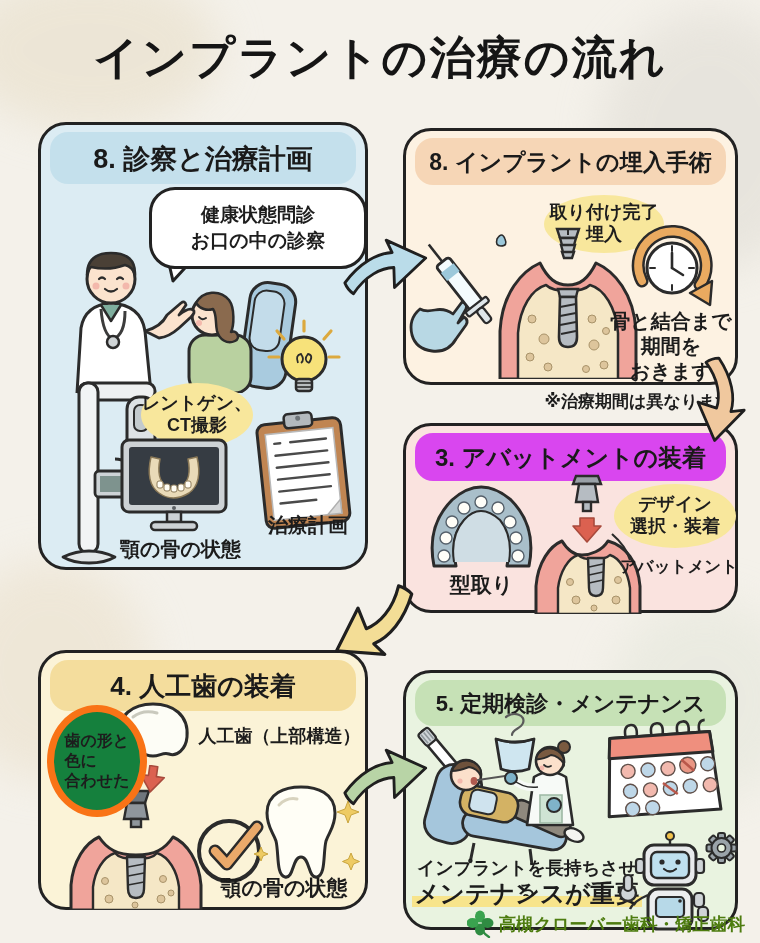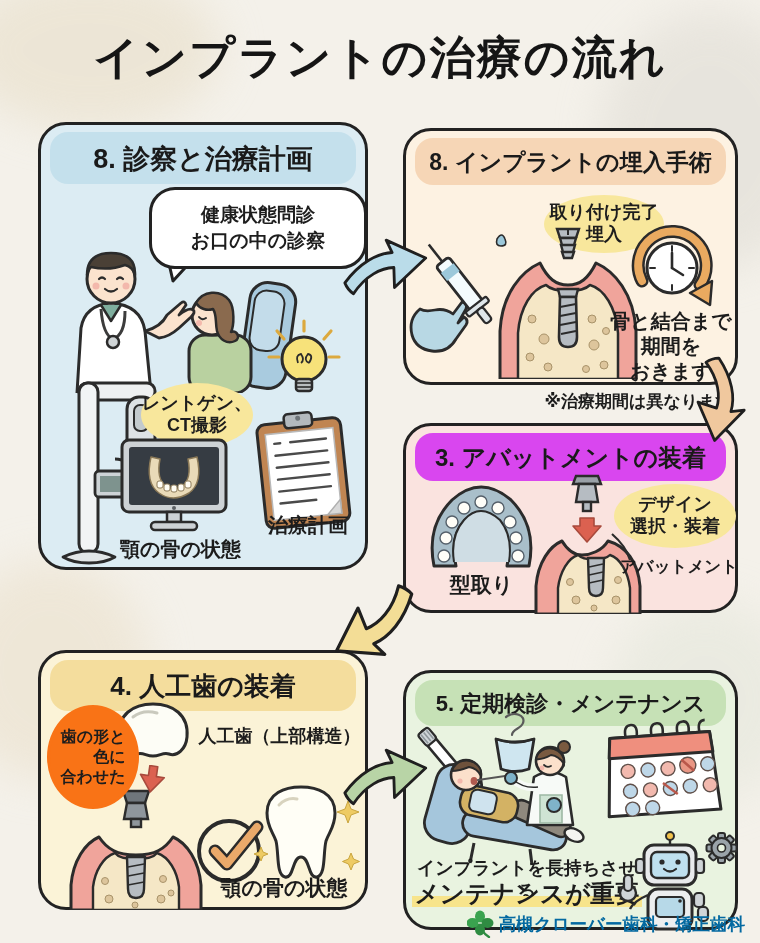--- a/index.html
+++ b/index.html
@@ -5,24 +5,24 @@
   html,body{margin:0;padding:0;}
   body{font-family:"Liberation Sans","DejaVu Sans",sans-serif;}
   #poster{position:relative;width:760px;height:943px;background:#f4f1ea;overflow:hidden;color:#1d1d1d;}
   .blob{position:absolute;border-radius:50%;filter:blur(22px);opacity:.55;}
   .title{position:absolute;left:0;top:28px;width:100%;text-align:center;font-size:45px;font-weight:900;letter-spacing:2px;color:#151515;}
   .box{position:absolute;border:3.5px solid #222;border-radius:28px;box-sizing:border-box;}
   .hdr{position:absolute;left:9px;right:9px;top:7px;border-radius:18px;text-align:center;font-weight:800;color:#1a1a1a;padding:9px 0 7px;}
   .lbl{position:absolute;font-weight:800;color:#1c1c1c;text-align:center;white-space:pre-line;line-height:1.25;}
   .pill{position:absolute;background:#f8e79c;border-radius:50%;display:flex;align-items:center;justify-content:center;font-weight:800;text-align:center;white-space:pre-line;line-height:1.2;}
   .bubble{position:absolute;background:#fff;border:3px solid #222;border-radius:26px;display:flex;align-items:center;justify-content:center;font-weight:800;text-align:center;white-space:pre-line;line-height:1.35;z-index:2;}
-  .circlebubble{position:absolute;background:#f97316;border:3px solid #f97316;border-radius:50%;display:flex;align-items:center;justify-content:center;font-weight:800;text-align:right;white-space:pre-line;line-height:1.25;z-index:3;}
+  .circlebubble{position:absolute;background:#15803d;border:7px solid #f97316;border-radius:50%;display:flex;align-items:center;justify-content:center;font-weight:800;text-align:left;white-space:pre-line;line-height:1.25;z-index:3;}
   .note{position:absolute;font-weight:800;color:#1c1c1c;}
   .hl{background:linear-gradient(transparent 58%, #f7e48b 58%);padding:0 3px;}
-  .footer{position:absolute;left:0;top:910px;width:745px;display:flex;justify-content:flex-end;align-items:center;gap:4px;font-weight:800;font-size:17.5px;color:#0369a1;}
+  .footer{position:absolute;left:0;top:910px;width:745px;display:flex;justify-content:flex-end;align-items:center;gap:4px;font-weight:800;font-size:17.5px;color:#4d7c0f;}
   svg{display:block;}
   .abs{position:absolute;}
 </style>
 </head>
 <body>
 
 <div id="poster">
 
   <div class="blob" style="left:-40px;top:-30px;width:260px;height:160px;background:#e7ddc6;"></div>
   <div class="blob" style="right:-60px;top:10px;width:220px;height:260px;background:#dedbd3;"></div>

